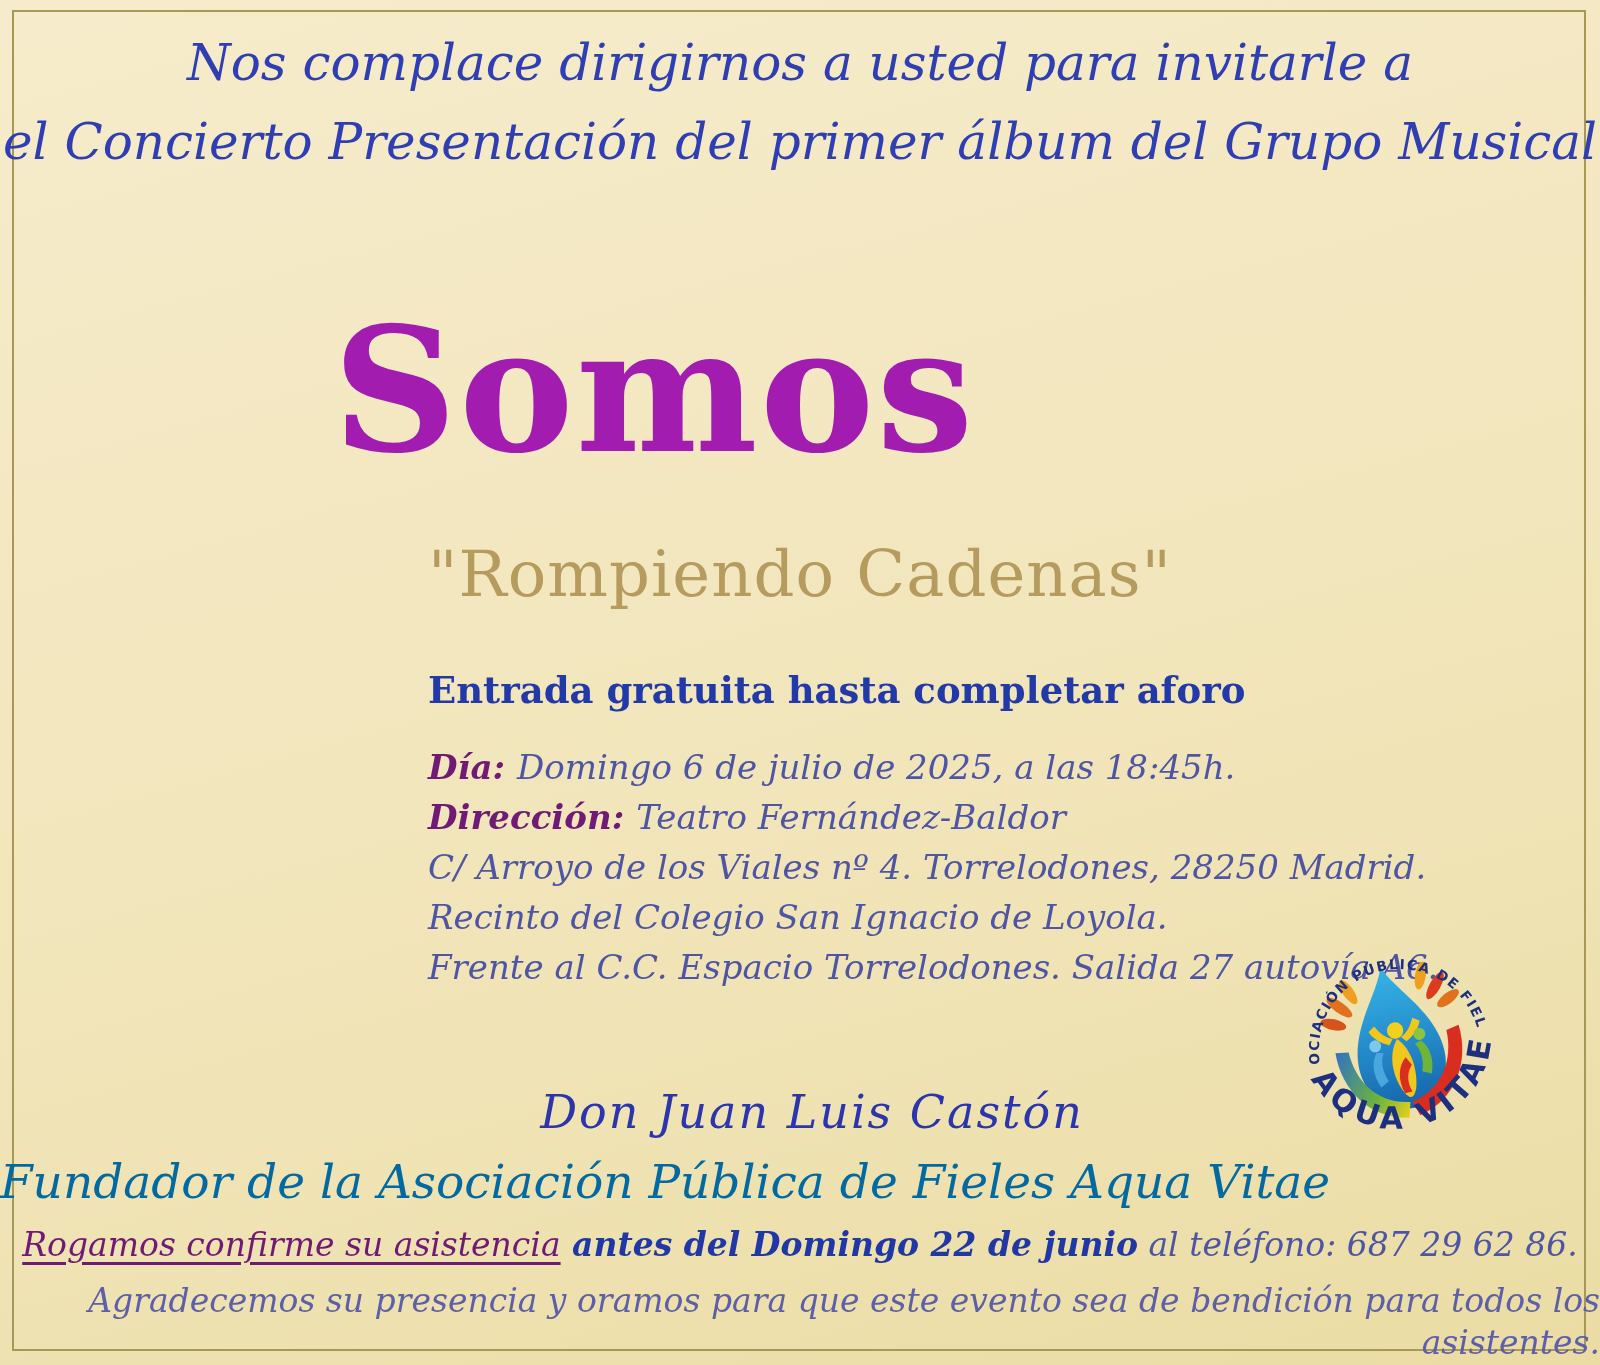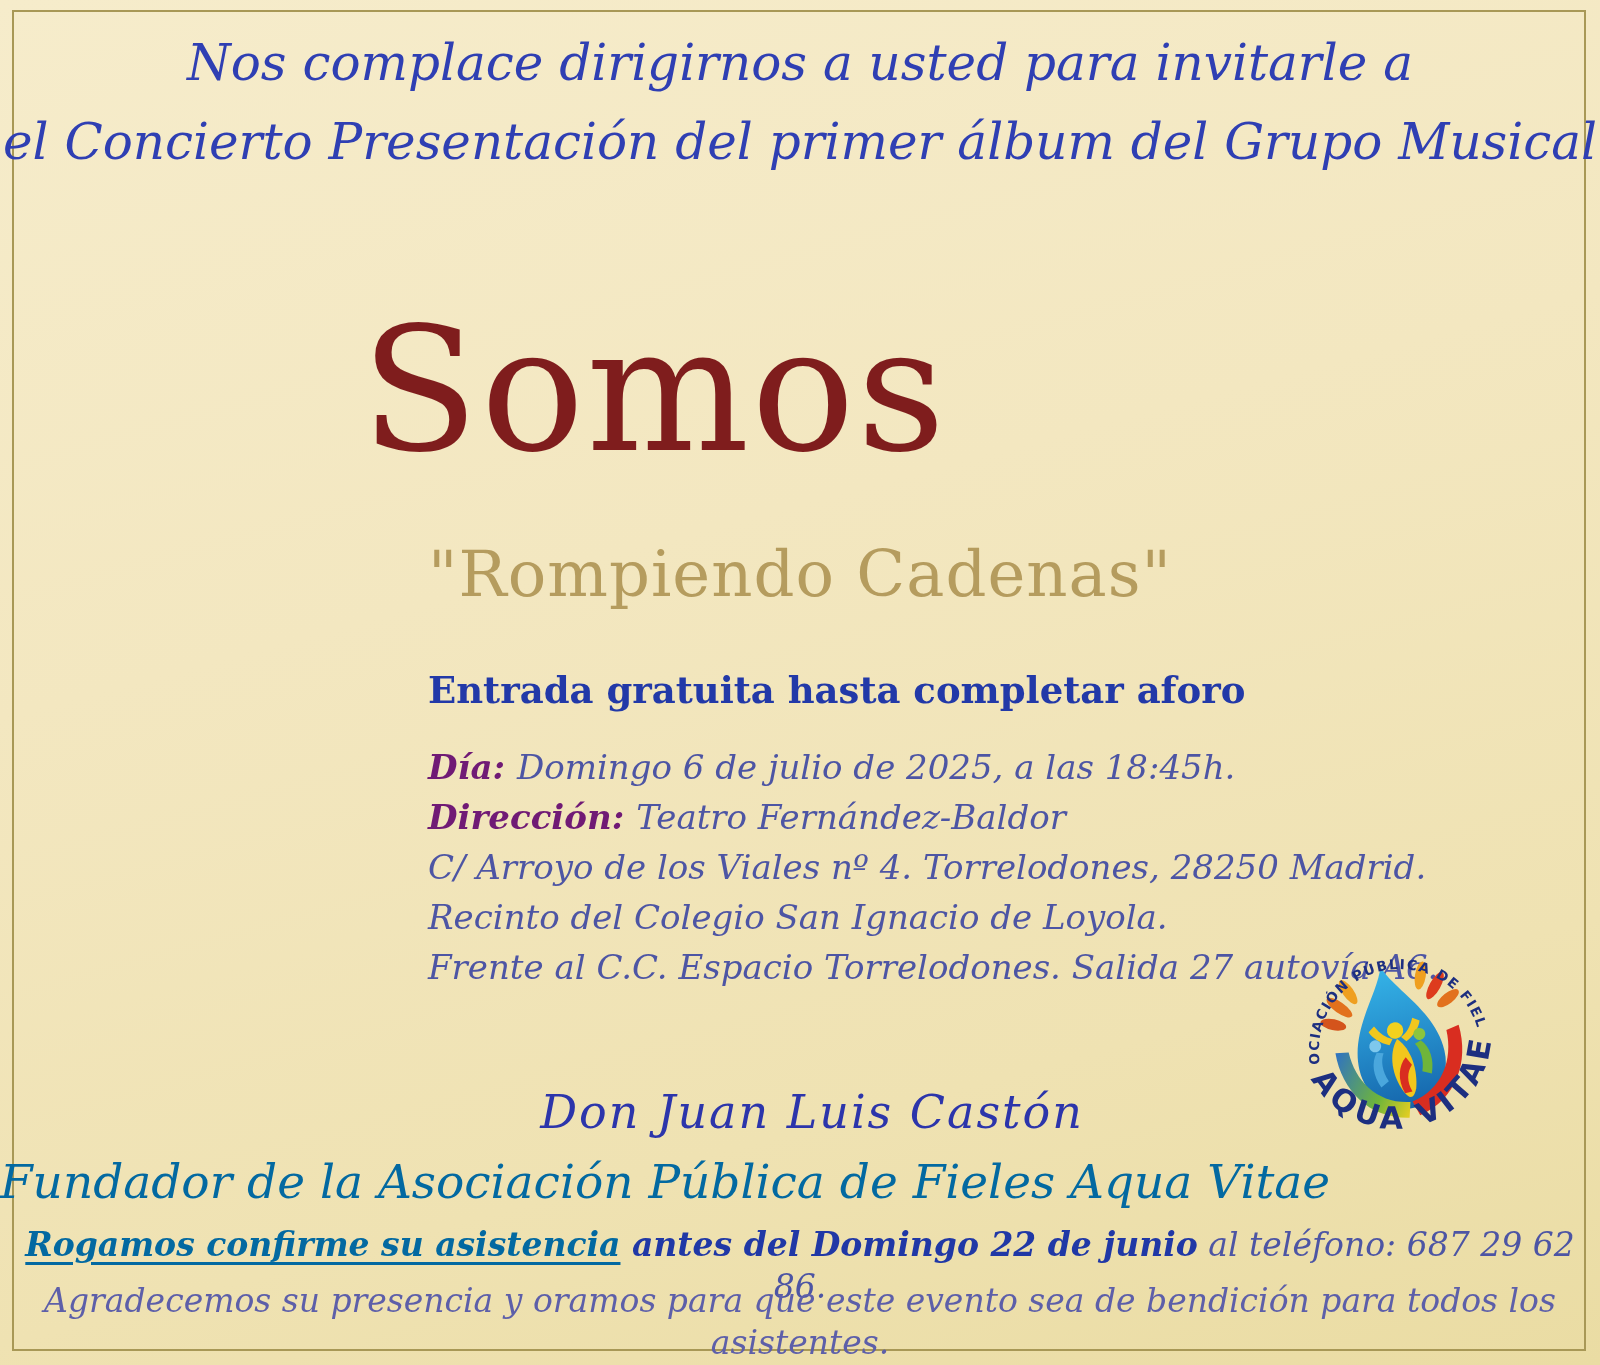--- a/index.html
+++ b/index.html
@@ -19,23 +19,23 @@
     position:absolute;top:24px;left:0;width:1600px;
     text-align:center;
     font-style:italic;
     font-size:50px;line-height:79px;
     color:#2f3fb3;
     letter-spacing:0px;
   }
   .band-name{
     position:absolute;top:296px;left:0;width:1308px;
     text-align:center;
-    font-weight:normal;
+    font-weight:bold;
     font-size:172px;line-height:190px;
-    color:#7f1d1d;
+    color:#a21caf;
     letter-spacing:2px;
   }
   .album-title{
     position:absolute;top:534px;left:0;width:1600px;
     text-align:center;
     font-size:64px;line-height:80px;
     color:#b59c5e;
     letter-spacing:1px;
   }
   .admission{
@@ -72,27 +72,27 @@
     color:#0369a1;
   }
   .rsvp{
     position:absolute;top:1224px;left:0;width:1600px;
     text-align:center;
     font-size:33px;line-height:42px;
     font-style:italic;
     color:#4d55a4;
   }
   .rsvp .u{
-    font-weight:bold;color:#0369a1;text-decoration:underline;
+    font-weight:normal;color:#701a75;text-decoration:underline;
     text-underline-offset:6px;
   }
   .rsvp .b{font-weight:bold;color:#2038a6;}
   .closing{
     position:absolute;top:1280px;left:0;width:1600px;
-    text-align:center;
+    text-align:right;
     font-style:italic;
     font-size:33px;line-height:42px;
     color:#5d5fa9;
   }
   .logo text{font-family:"DejaVu Sans","Liberation Sans",sans-serif;}
 </style>
 </head>
 <body>
 
 <div class="page">

